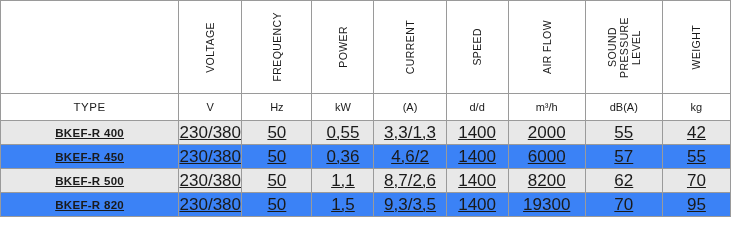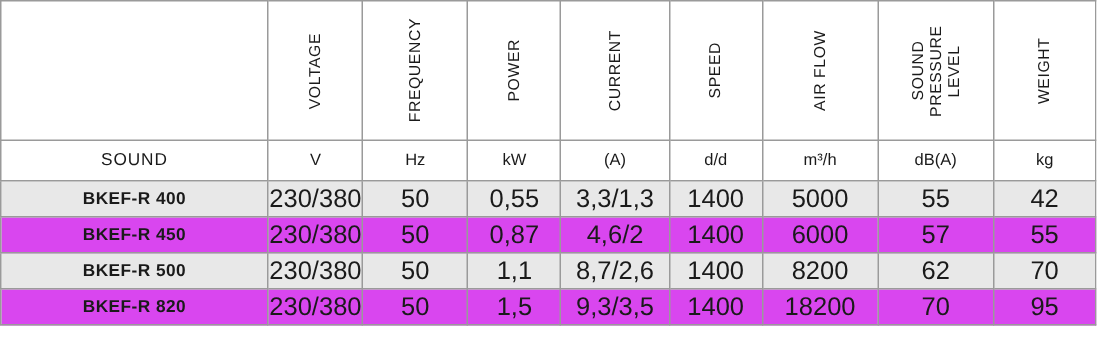--- a/index.html
+++ b/index.html
@@ -71,23 +71,24 @@
     color: #1a1a1a;
   }
   .unit {
     font-size: 11px;
     color: #1a1a1a;
   }
 
   
   tr.data td {
     height: 23px;
+    text-decoration: underline;
   }
   tr.row-gray td { background: #e8e8e8; }
-  tr.row-pink td { background: #d946ef; }
+  tr.row-pink td { background: #3b82f6; }
   .model {
     font-weight: bold;
     font-size: 11.5px;
     letter-spacing: 0.3px;
   }
   .val { font-size: 17px; }
 </style>
 </head>
 <body>
 
@@ -145,21 +146,21 @@
       </td>
       <td>
         <div class="vcell">
             <span class="vtext">WEIGHT</span>
           </div>
       </td>
     </tr>
 
     <tr class="units">
       <td>
-        <span class="type-label">SOUND</span>
+        <span class="type-label">TYPE</span>
       </td>
       <td>
         <span class="unit">V</span>
       </td>
       <td>
         <span class="unit">Hz</span>
       </td>
       <td>
         <span class="unit">kW</span>
       </td>
@@ -180,30 +181,30 @@
       </td>
     </tr>
 
     <tr class="data row-gray">
       <td><span class="model">BKEF-R 400</span></td>
       <td><span class="val">230/380</span></td>
       <td><span class="val">50</span></td>
       <td><span class="val">0,55</span></td>
       <td><span class="val">3,3/1,3</span></td>
       <td><span class="val">1400</span></td>
-      <td><span class="val">5000</span></td>
+      <td><span class="val">2000</span></td>
       <td><span class="val">55</span></td>
       <td><span class="val">42</span></td>
     </tr>
 
     <tr class="data row-pink">
       <td><span class="model">BKEF-R 450</span></td>
       <td><span class="val">230/380</span></td>
       <td><span class="val">50</span></td>
-      <td><span class="val">0,87</span></td>
+      <td><span class="val">0,36</span></td>
       <td><span class="val">4,6/2</span></td>
       <td><span class="val">1400</span></td>
       <td><span class="val">6000</span></td>
       <td><span class="val">57</span></td>
       <td><span class="val">55</span></td>
     </tr>
 
     <tr class="data row-gray">
       <td><span class="model">BKEF-R 500</span></td>
       <td><span class="val">230/380</span></td>
@@ -216,18 +217,18 @@
       <td><span class="val">70</span></td>
     </tr>
 
     <tr class="data row-pink">
       <td><span class="model">BKEF-R 820</span></td>
       <td><span class="val">230/380</span></td>
       <td><span class="val">50</span></td>
       <td><span class="val">1,5</span></td>
       <td><span class="val">9,3/3,5</span></td>
       <td><span class="val">1400</span></td>
-      <td><span class="val">18200</span></td>
+      <td><span class="val">19300</span></td>
       <td><span class="val">70</span></td>
       <td><span class="val">95</span></td>
     </tr>
   </tbody>
 </table>
 
 </body></html>

